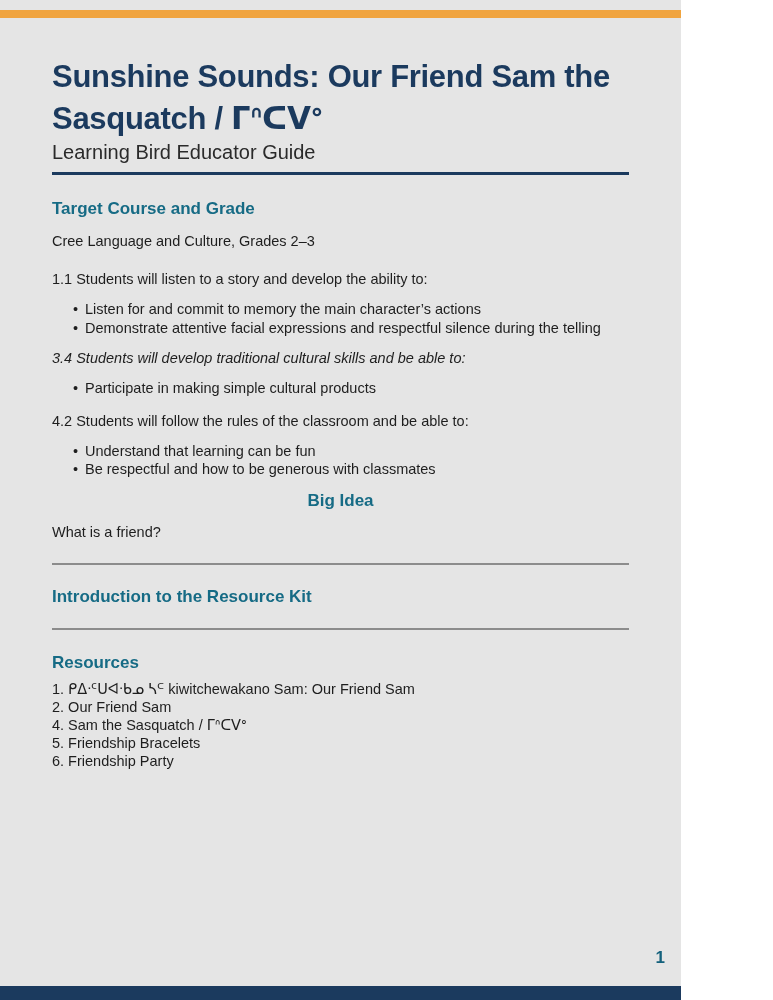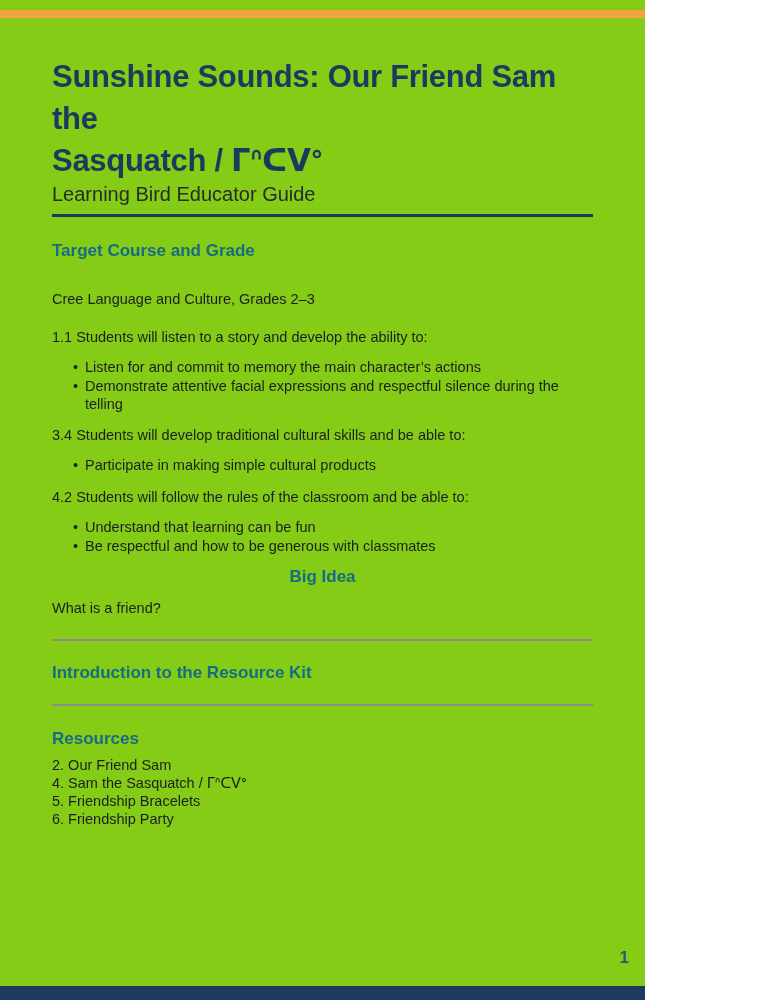--- a/index.html
+++ b/index.html
@@ -1,23 +1,24 @@
 <!DOCTYPE html>
 <html><head>
 <meta charset="utf-8">
 <style>
   html, body { margin: 0; padding: 0; background: #ffffff; }
   .page {
     position: relative;
     width: 645px;
     height: 1000px;
-    background: #84cc16;
+    background: #e5e5e5;
     overflow: hidden;
     font-family: "Liberation Sans", "DejaVu Sans", sans-serif;
     color: #1e1e1e;
+    padding-left: 36px;
   }
   .accent-bar-top {
     position: absolute;
     top: 10px; left: 0; right: 0; height: 8px;
     background: #f0a43f;
   }
   .accent-bar-bottom {
     position: absolute;
     bottom: 0; left: 0; right: 0; height: 14px;
     background: #1b3a5e;
@@ -59,23 +60,23 @@
   }
   .h-target { margin-top: 24px; }
   .h-bigidea { margin-top: 12px; text-align: center; }
   .h-intro { margin-top: 22px; }
   .h-resources { margin-top: 23px; }
   .body-line {
     font-size: 14.5px;
     line-height: 18px;
     color: #1e1e1e;
   }
-  .course-line { margin-top: 29px; }
+  .course-line { margin-top: 13px; }
   .outcome-1 { margin-top: 20px; }
-  .outcome-2 { margin-top: 12px; }
+  .outcome-2 { margin-top: 12px; font-style: italic; }
   .outcome-3 { margin-top: 14px; }
   .big-idea-text { margin-top: 12px; }
   .intro-para {
     margin-top: 12px;
     font-size: 14.5px;
     line-height: 18.5px;
   }
   .intro-para span { display: block; }
   ul.bullets {
     list-style: none;
@@ -152,20 +153,21 @@
     <div class="body-line big-idea-text">What is a friend?</div>
 
     <div class="rule-gray r1"></div>
 
     <div class="section-heading h-intro">Introduction to the Resource Kit</div>
 
     <div class="rule-gray r2"></div>
 
     <div class="section-heading h-resources">Resources</div>
     <div class="resource-list">
+      <div>1. ᑭᐃᐧᑦᑌᐊᐧᑲᓄ ᓴᒼ kiwitchewakano Sam: Our Friend Sam</div>
       <div>2. Our Friend Sam</div>
       <div>4. Sam the Sasquatch / ᒥᐢᑕᐯᐤ</div>
       <div>5. Friendship Bracelets</div>
       <div>6. Friendship Party</div>
     </div>
 
   </div>
 
   <div class="page-number">1</div>
   <div class="accent-bar-bottom"></div>

